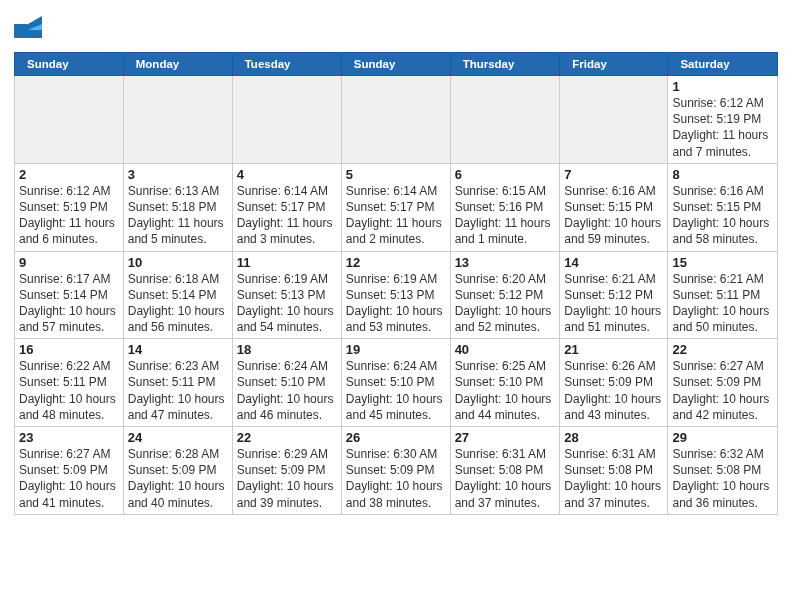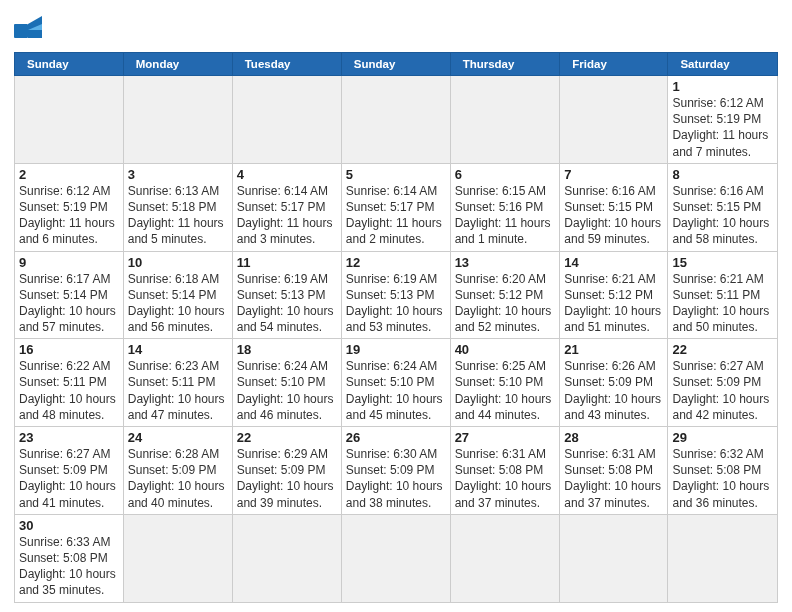--- a/index.html
+++ b/index.html
@@ -345,30 +345,15 @@
 and 37 minutes.</div>
           </td>
           <td>
             <span class="day-num">29</span>
             <div class="day-info">Sunrise: 6:32 AM
 Sunset: 5:08 PM
 Daylight: 10 hours
 and 36 minutes.</div>
           </td>
         </tr>
-        <tr class="last-row">
-          <td>
-            <span class="day-num">30</span>
-            <div class="day-info">Sunrise: 6:33 AM
-Sunset: 5:08 PM
-Daylight: 10 hours
-and 35 minutes.</div>
-          </td>
-          <td class="empty"></td>
-          <td class="empty"></td>
-          <td class="empty"></td>
-          <td class="empty"></td>
-          <td class="empty"></td>
-          <td class="empty"></td>
-        </tr>
       </tbody>
   </table>
 </div>
 
 </body></html>

